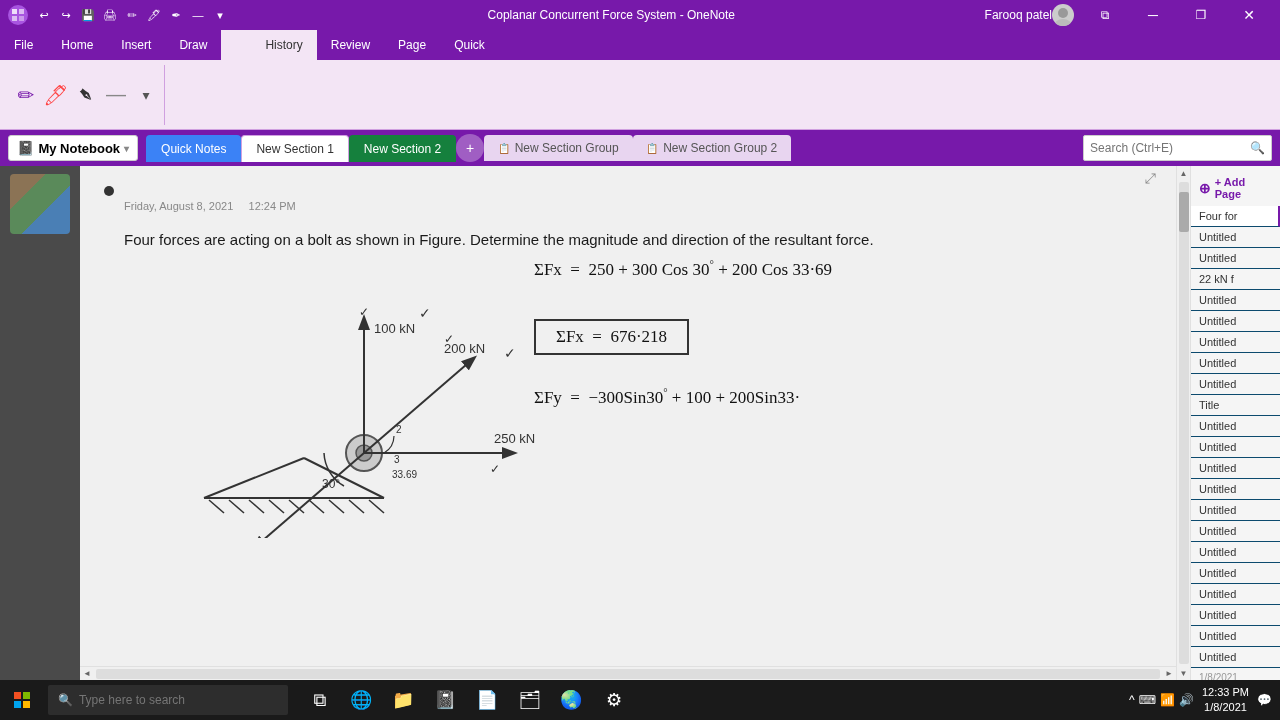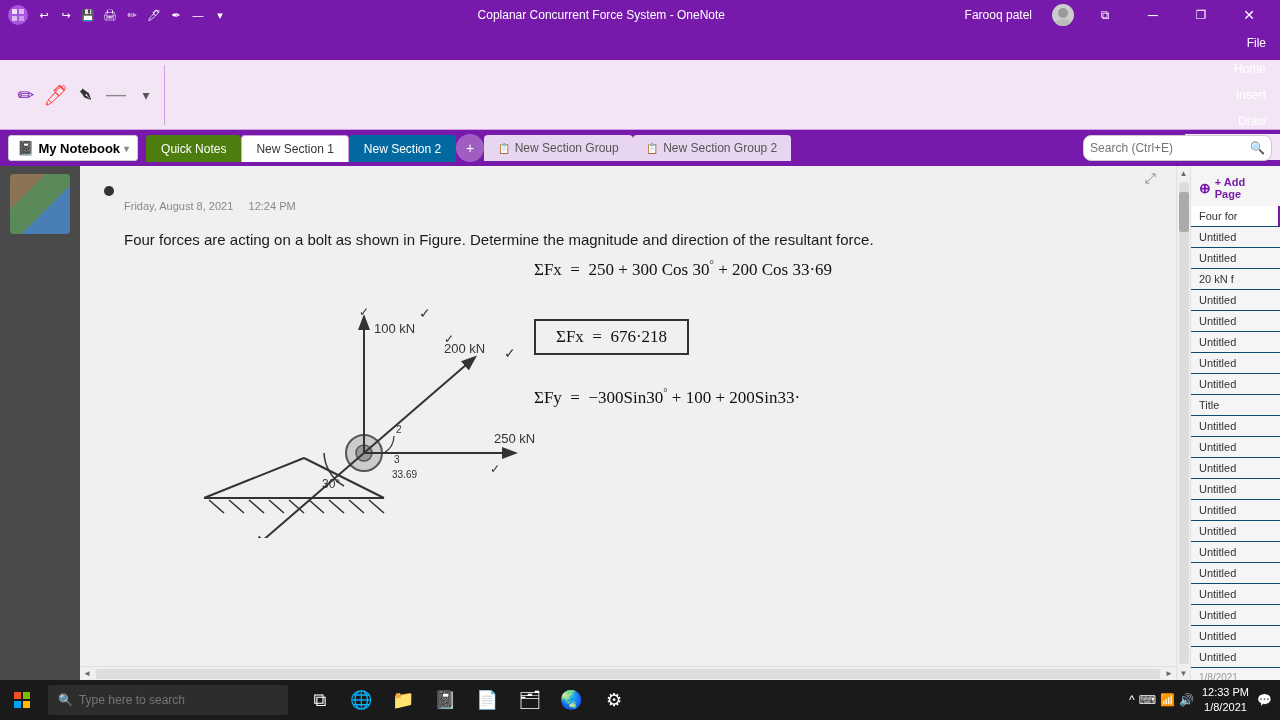--- a/index.html
+++ b/index.html
@@ -22,21 +22,21 @@
       display: flex; align-items: center; justify-content: center;
       font-size: 10px; color: white;
     }
     #title-bar .window-title {
       flex: 1;
       text-align: center;
       font-size: 12px;
       color: white;
     }
     #title-bar .user-area {
-      display: flex; align-items: center; gap: 20px;
+      display: flex; align-items: center; gap: 0;
       font-size: 12px; color: white;
       margin-right: 8px;
     }
     #title-bar .user-avatar {
       width: 22px; height: 22px;
       background: #ccc;
       border-radius: 50%;
       overflow: hidden;
     }
     #title-bar .window-controls {
@@ -52,21 +52,20 @@
     .qa-btn {
       width: 20px; height: 20px;
       display: flex; align-items: center; justify-content: center;
       color: white; font-size: 11px; cursor: pointer;
     }
     #ribbon-tabs {
       display: flex;
       background: #7719aa;
       height: 30px;
       align-items: flex-end;
-      flex-direction: column;
     }
     .ribbon-tab {
       padding: 6px 14px;
       color: white;
       font-size: 12px;
       cursor: pointer;
       height: 100%;
       display: flex; align-items: center;
     }
     .ribbon-tab.active {
@@ -106,21 +105,21 @@
       border-bottom: none;
       background: #c880e8;
       color: white;
     }
     .section-tab.active {
       background: white;
       color: #333;
       border-color: #d0a0e0;
     }
     .section-tab.quick-notes {
-      background: #4d7c0f;
+      background: #3b82f6;
       color: white;
     }
     .notebook-selector {
       display: flex; align-items: center; gap: 4px;
       padding: 4px 8px;
       background: white;
       border-radius: 3px;
       cursor: pointer;
       font-size: 13px;
       font-weight: 600;
@@ -143,21 +142,21 @@
       background: #e8d5f0;
       color: #555;
       border-radius: 4px 4px 0 0;
       display: flex; align-items: center; gap: 4px;
     }
     .search-box {
       margin-left: auto;
       display: flex; align-items: center;
       background: white;
       border: 1px solid #ccc;
-      border-radius: 8px;
+      border-radius: 2px;
       padding: 2px 6px;
       height: 26px;
     }
     .search-input {
       border: none; outline: none;
       font-size: 12px;
       width: 160px;
     }
 
     
@@ -429,43 +428,43 @@
   </div>
 </div>
 
 <div id="ribbon-tabs">
   <div class="ribbon-tab">File</div>
   <div class="ribbon-tab">Home</div>
   <div class="ribbon-tab">Insert</div>
   <div class="ribbon-tab">Draw</div>
   <div class="ribbon-tab active">History</div>
   <div class="ribbon-tab">Review</div>
-  <div class="ribbon-tab">Type</div>
-  <div class="ribbon-tab">Group</div>
+  <div class="ribbon-tab">Page</div>
+  <div class="ribbon-tab">Quick</div>
 </div>
 
 <div id="ribbon-content">
   <div class="ribbon-group">
     <div class="draw-tool" style="color:#7719aa;font-size:20px;">✏</div>
     <div class="draw-tool" style="color:#ff4444;font-size:20px;">🖊</div>
     <div class="draw-tool" style="color:#333;font-size:20px;transform:rotate(45deg);">✒</div>
     <div class="draw-tool" style="color:#888;font-size:20px;">—</div>
     <div class="draw-tool" style="color:#555;font-size:14px;">▾</div>
   </div>
 </div>
 
 <div style="background:#7719aa; display:flex; align-items:center; height:36px; padding:0 8px;">
   <div class="notebook-selector">
     <span style="font-size:14px;">📓</span>
     <span>My Notebook</span>
     <span style="font-size:10px; color:#888;">▾</span>
   </div>
   <div class="section-tab quick-notes">Quick Notes</div>
   <div class="section-tab active">New Section 1</div>
-  <div class="section-tab" style="background:#0369a1;color:white;">New Section 2</div>
+  <div class="section-tab" style="background:#15803d;color:white;">New Section 2</div>
   <div class="add-section-btn">+</div>
   <div class="section-group-tab">
     <span style="font-size:10px;">📋</span> New Section Group
   </div>
   <div class="section-group-tab">
     <span style="font-size:10px;">📋</span> New Section Group 2
   </div>
   <div class="search-box" style="margin-left:auto;">
     <input class="search-input" type="text" placeholder="Search (Ctrl+E)" style="">
     <span style="font-size:12px;color:#888;">🔍</span>
@@ -584,21 +583,21 @@
   </div>
 
   <div id="right-sidebar">
     <div class="add-page-btn">
       <span style="font-size:14px;color:#7719aa;">⊕</span>
       <span>+ Add Page</span>
     </div>
     <div class="page-item active">Four for</div>
     <div class="page-item">Untitled</div>
     <div class="page-item">Untitled</div>
-    <div class="page-item">20 kN f</div>
+    <div class="page-item">22 kN f</div>
     <div class="page-item">Untitled</div>
     <div class="page-item">Untitled</div>
     <div class="page-item">Untitled</div>
     <div class="page-item">Untitled</div>
     <div class="page-item">Untitled</div>
     <div class="page-item">Title</div>
     <div class="page-item">Untitled</div>
     <div class="page-item">Untitled</div>
     <div class="page-item">Untitled</div>
     <div class="page-item">Untitled</div>

